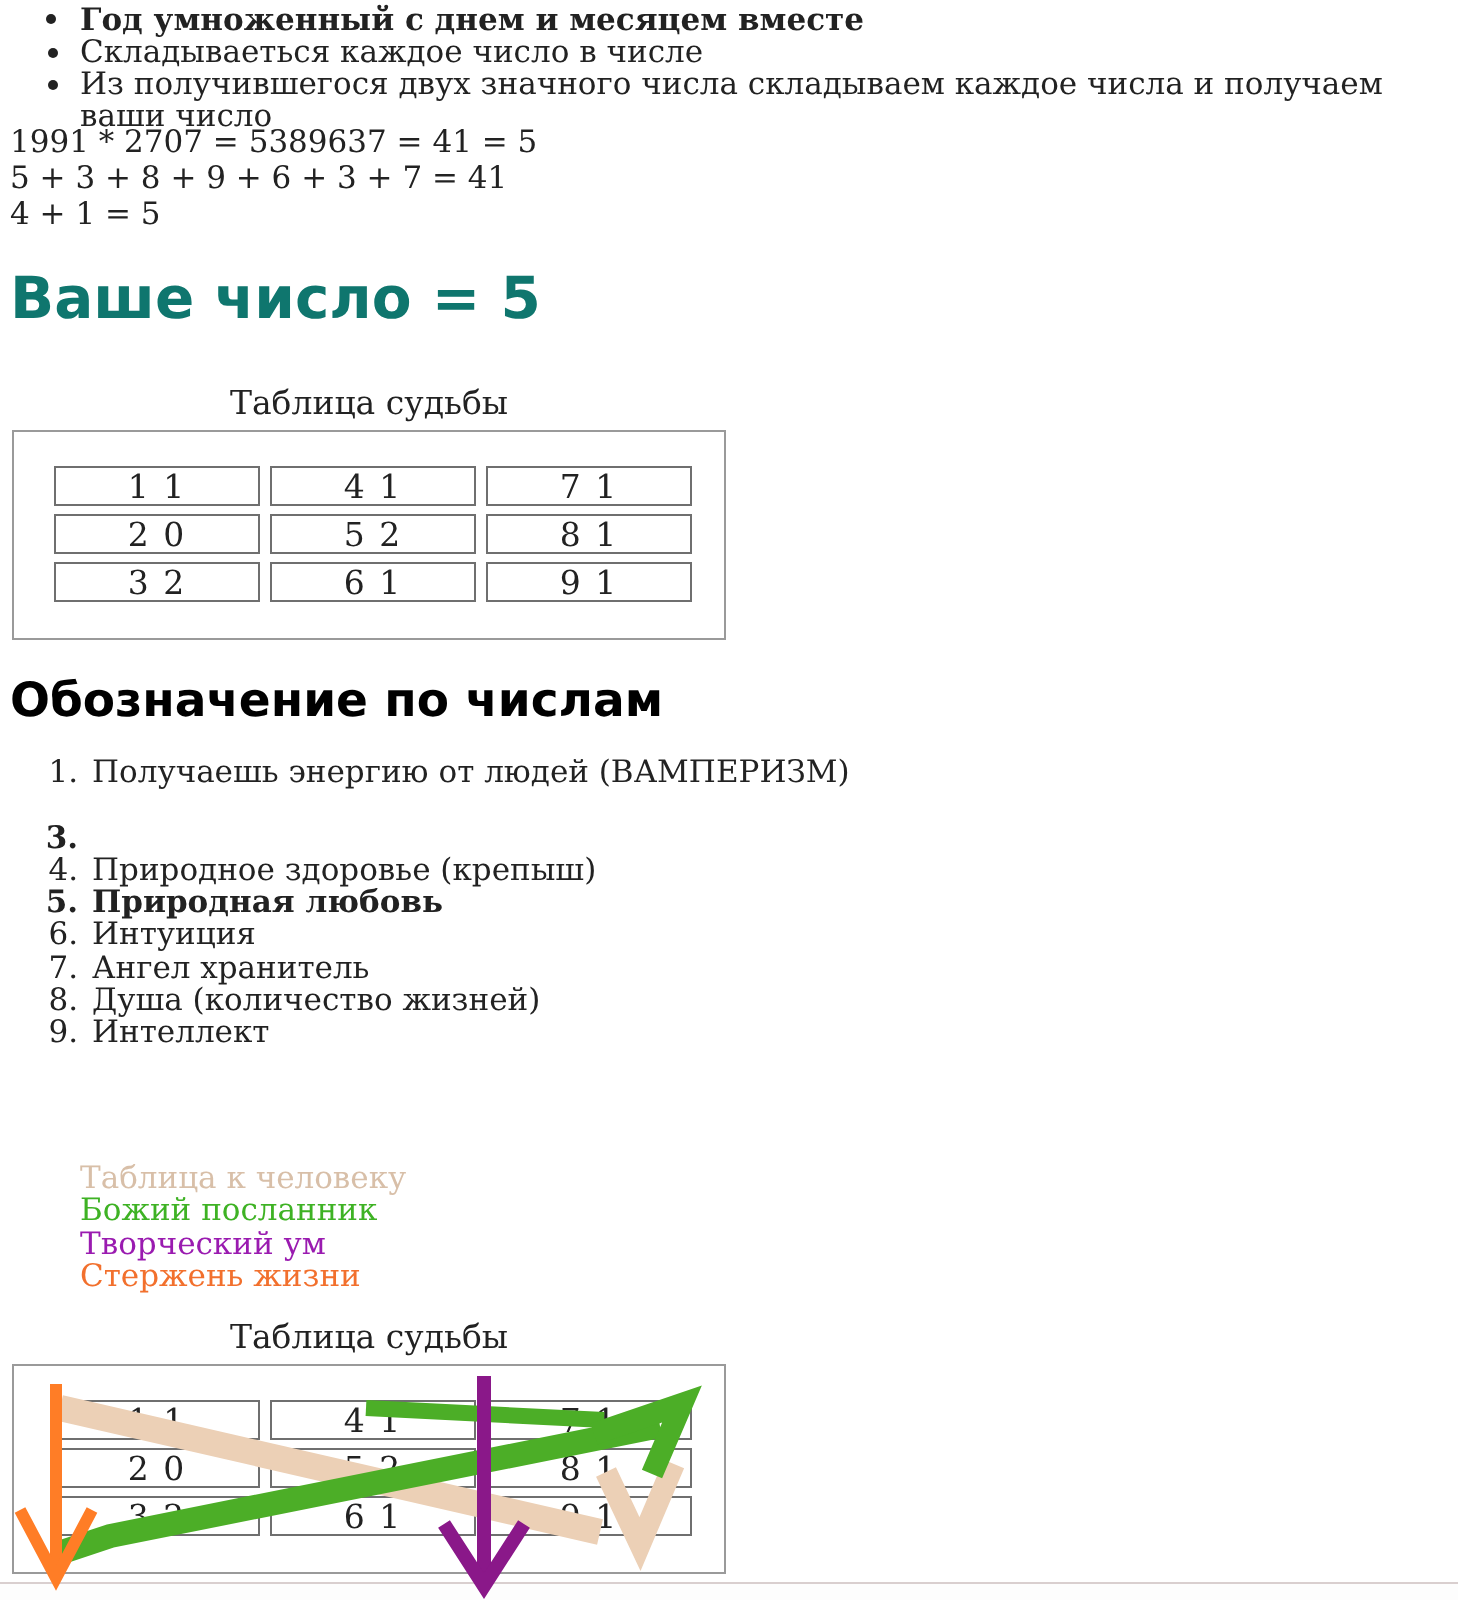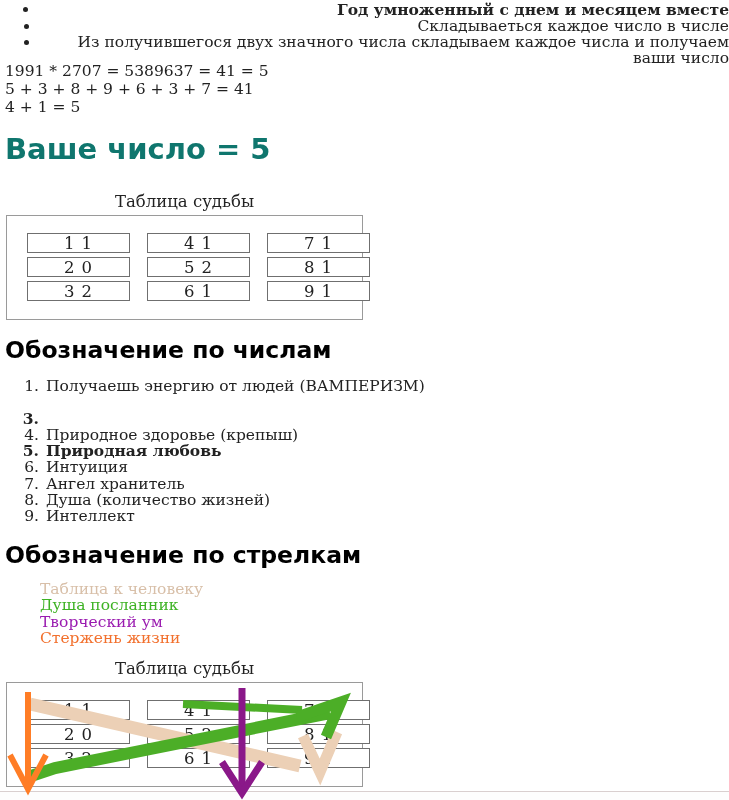--- a/index.html
+++ b/index.html
@@ -2,36 +2,36 @@
 <html><head>
 <meta charset="utf-8">
 <style>
   html,body{margin:0;padding:0;background:#fff;}
   #page{position:relative;width:729px;height:800px;overflow:hidden;background:#fff;
         font-family:"DejaVu Serif", serif;color:#222;}
   .abs{position:absolute;}
 
   
   #intro-list{left:5px;top:2px;margin:0;padding-left:35px;font-size:15.5px;line-height:16px;}
-  #intro-list li{margin:0;padding:0;text-align:right;}
+  #intro-list li{margin:0;padding:0;}
   #intro-list li.bold{font-weight:bold;}
 
   
   #calc{left:5px;top:62px;font-size:15.5px;line-height:18px;}
 
   
   #result-heading{left:5px;top:132px;margin:0;font-family:"DejaVu Sans", sans-serif;
         font-weight:bold;font-size:29px;}
 
   
   .fate-wrap{left:6px;width:357px;}
   .fate-caption{text-align:center;font-size:16.5px;line-height:18px;color:#222;}
   .fate-box{border:1px solid #9a9a9a;height:86px;padding:17px 19px 0 20px;margin-top:4px;}
   .fate-grid{display:grid;grid-template-columns:103px 103px 103px;grid-auto-rows:20px;
-        gap:4px 17px;text-align:center;}
+        gap:4px 5px;text-align:center;}
   .fate-cell{border:1px solid #6f6f6f;background:#fff;display:flex;align-items:center;
         justify-content:center;font-size:16.5px;color:#222;letter-spacing:1px;}
 
   
   .h2{margin:0;font-family:"DejaVu Sans", sans-serif;font-weight:bold;font-size:23.5px;color:#000;}
   #h2-numbers{left:5px;top:336px;}
   #h2-arrows{left:5px;top:541px;}
 
   
   #meanings{left:5px;top:378px;font-size:15.5px;line-height:16.3px;color:#222;}
@@ -116,25 +116,24 @@
       <div class="ol-row">
         <span class="num">8.</span>
         <span>Душа (количество жизней)</span>
       </div>
       <div class="ol-row">
         <span class="num">9.</span>
         <span>Интеллект</span>
       </div>
     </div>
 
-  <h2 id="h2-arrows" class="abs h2">Обозначение по стрелкам</h2>
 
   <div id="legend" class="abs">
       <div style="color: rgb(216, 191, 168);">Таблица к человеку</div>
-      <div style="color: rgb(62, 178, 36);">Душа посланник</div>
+      <div style="color: rgb(62, 178, 36);">Божий посланник</div>
       <div style="color: rgb(154, 27, 176);">Творческий ум</div>
       <div style="color: rgb(242, 112, 45);">Стержень жизни</div>
     </div>
 
   <div class="abs fate-wrap" style="top:660px;">
     <div class="fate-caption">Таблица судьбы</div>
     <div class="fate-box">
       <div class="fate-grid">
           <div class="fate-cell">1 1</div>
           <div class="fate-cell">4 1</div>

